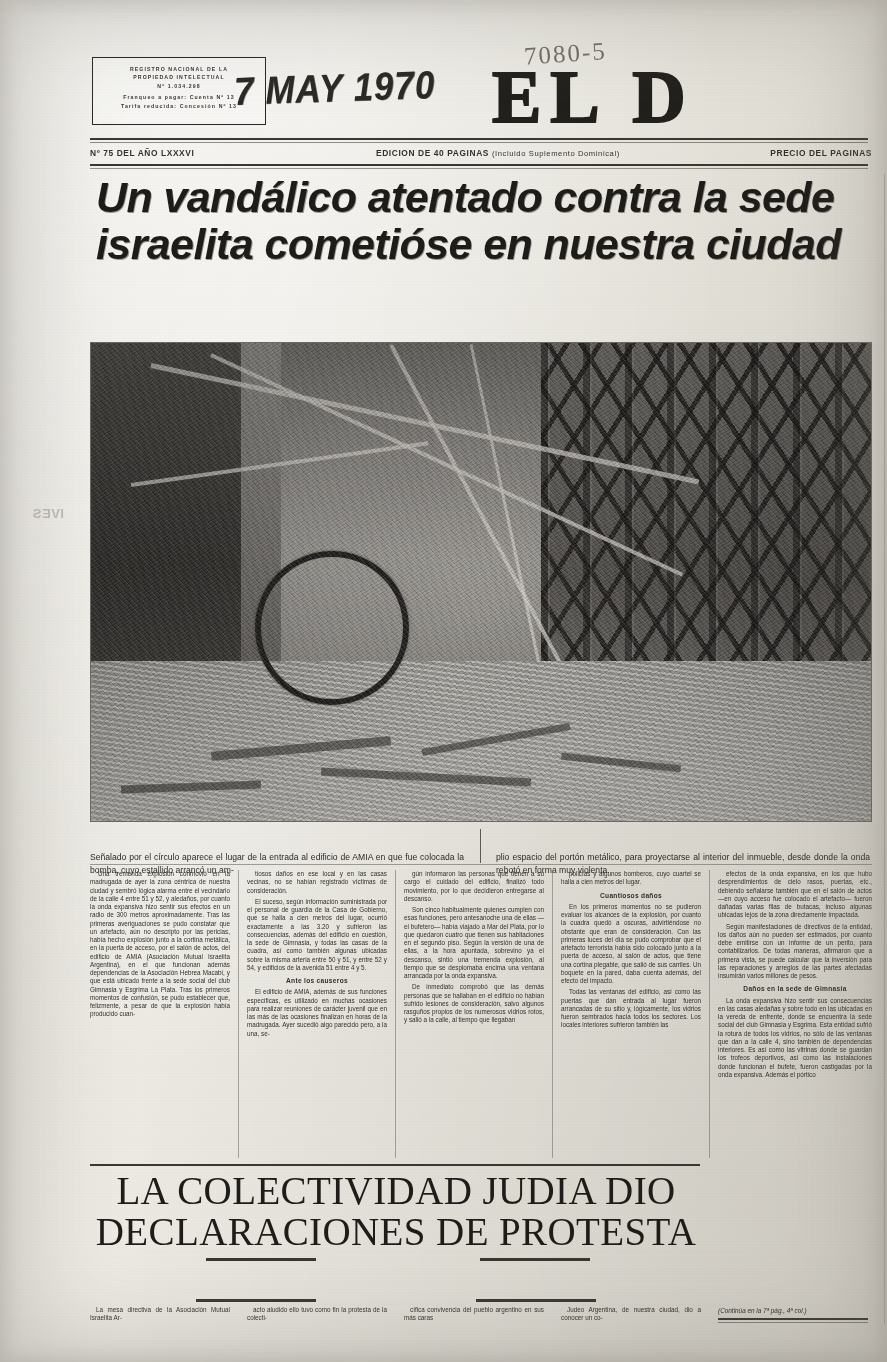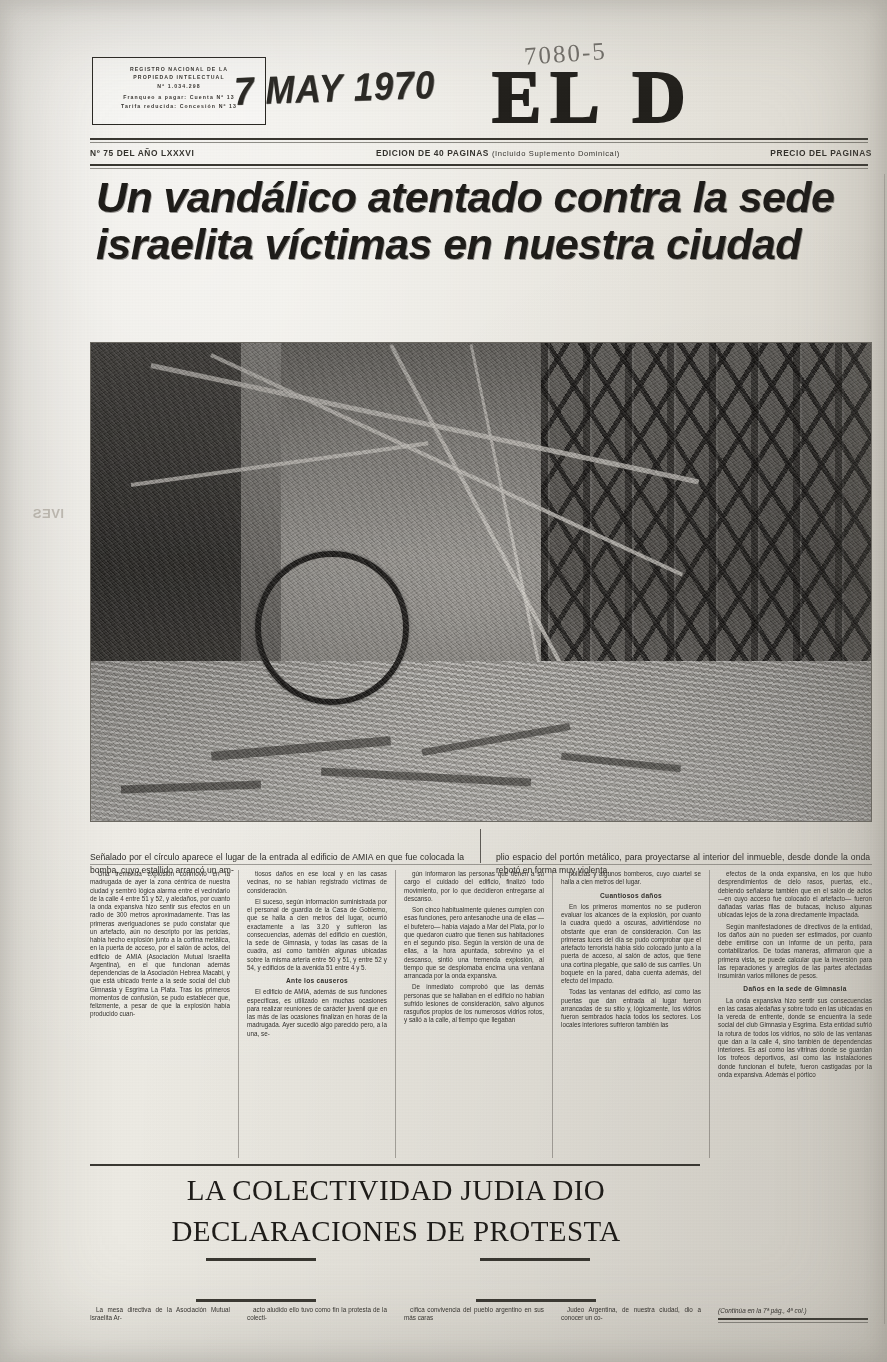--- a/index.html
+++ b/index.html
@@ -208,21 +208,21 @@
   .c3{left:471px;}
   .c4{left:628px;width:154px;}
   .vdiv{position:absolute;top:0;width:1px;height:288px;background:#6b6862;opacity:.55;}
   .v0{left:148px;} .v1{left:305px;} .v2{left:462px;} .v3{left:619px;}
 
   
   .lowrule{position:absolute;left:24px;top:1140px;width:610px;height:2px;background:#3a3832;}
   .lowhead{
     position:absolute;left:24px;top:1146px;width:612px;
     font-family:"Liberation Serif",serif;font-weight:normal;
-    font-size:29px;line-height:41px;letter-spacing:.4px;
+    font-size:39px;line-height:41px;letter-spacing:.4px;
     color:#1f1d1a;text-align:center;
   }
   .dashrow{position:absolute;left:24px;top:1231px;width:612px;height:10px;}
   .dash{position:absolute;top:3px;height:2.6px;background:#3a3832;}
   .d1{left:116px;width:110px;} .d2{left:390px;width:110px;}
   .lowdeck{
     position:absolute;left:24px;top:1241px;width:612px;
     font-family:"Liberation Serif",serif;font-style:italic;
     font-size:17px;line-height:24px;color:#2b2925;text-align:center;
   }
@@ -282,21 +282,21 @@
         <span class="small">(Incluido Suplemento Dominical)</span>
       </span>
       <span class="rgt">PRECIO DEL PAGINAS</span>
     </div>
 
     <div class="rule r3"></div>
     <div class="rule r4"></div>
 
     <div class="headline">
       <div>Un vandálico atentado contra la sede</div>
-      <div>israelita víctimas en nuestra ciudad</div>
+      <div>israelita cometióse en nuestra ciudad</div>
     </div>
 
 
     <div class="photo">
       <div class="ph-layer ph-base"></div>
       <div class="ph-door"></div>
       <div class="ph-door2"></div>
       <div class="gate"></div>
       <div class="gate-bars"></div>
       <div class="beam b1"></div>

